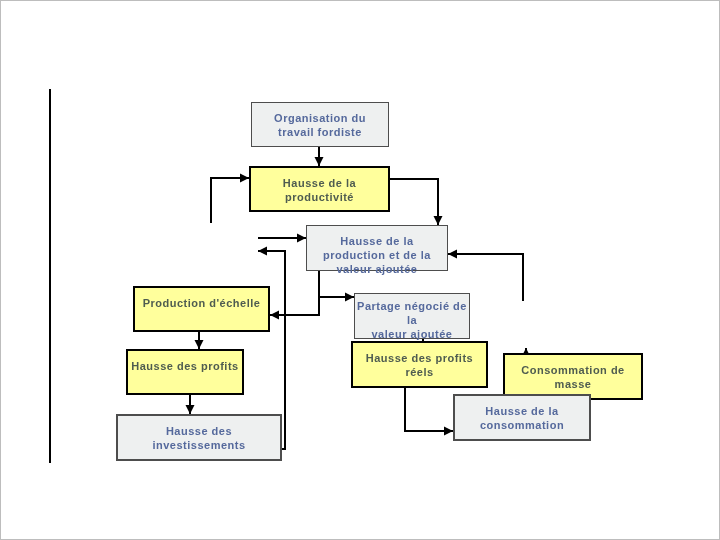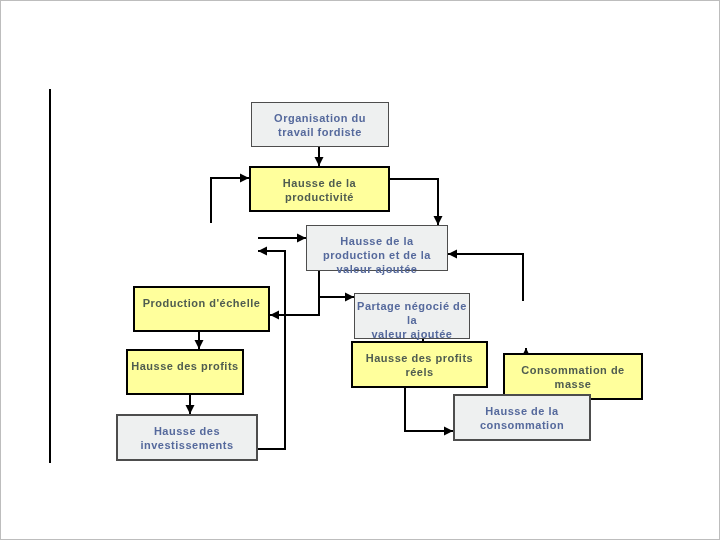--- a/index.html
+++ b/index.html
@@ -108,17 +108,17 @@
       <div class="node-label">Hausse des profits</div>
     </div>
     <div class="node yellow" style="left: 350px; top: 340px; width: 137px; height: 47px; border-width: 2px;">
       <div class="node-label">Hausse des profits
 réels</div>
     </div>
     <div class="node grey" style="left: 452px; top: 393px; width: 138px; height: 47px; border-width: 2px;">
       <div class="node-label">Hausse de la
 consommation</div>
     </div>
-    <div class="node grey" style="left: 115px; top: 413px; width: 142px; height: 47px; border-width: 2px;">
+    <div class="node grey" style="left: 115px; top: 413px; width: 166px; height: 47px; border-width: 2px;">
       <div class="node-label">Hausse des
 investissements</div>
     </div>
   </div>
 
 </body></html>

